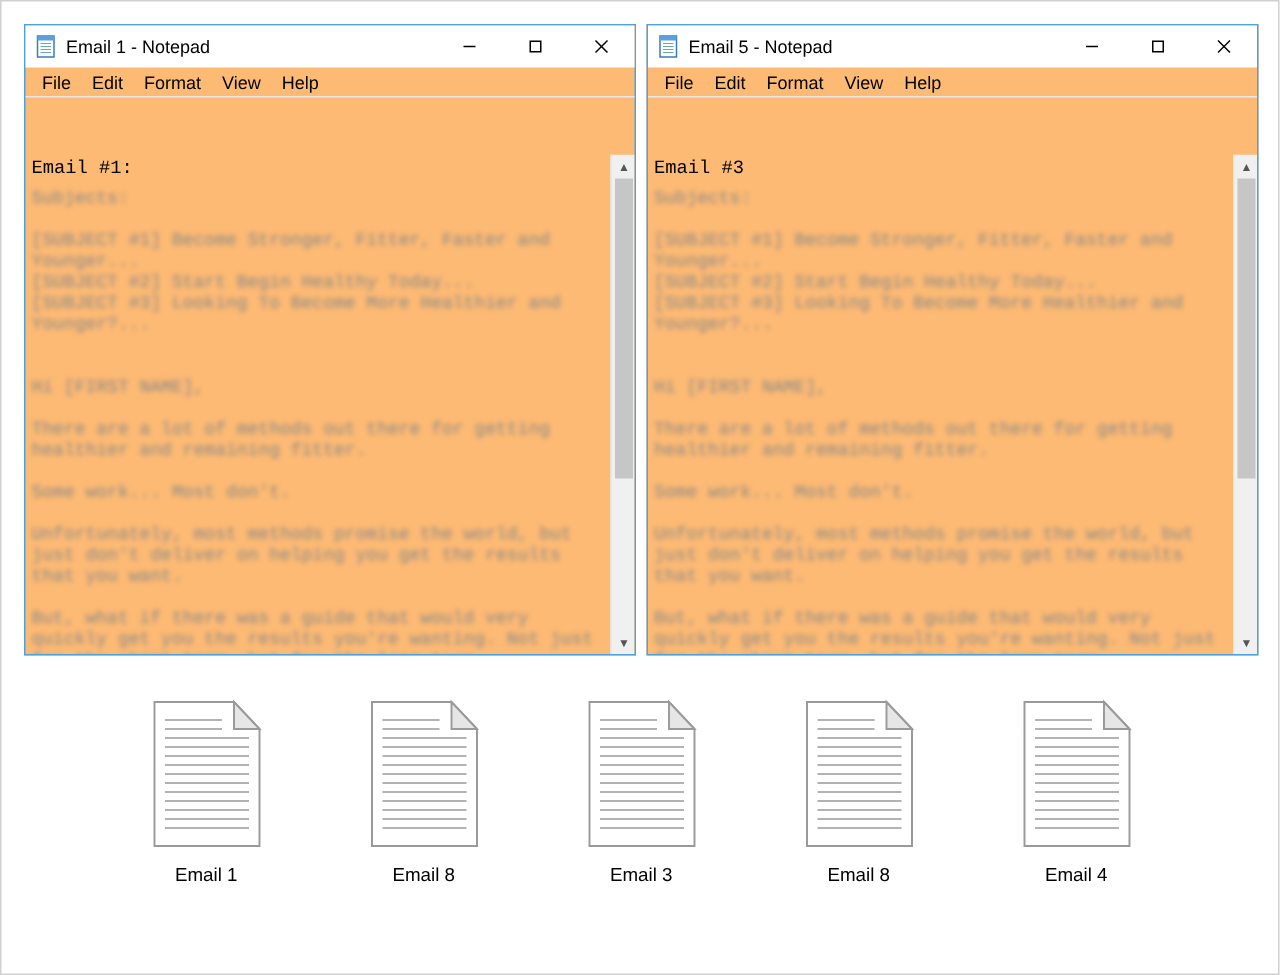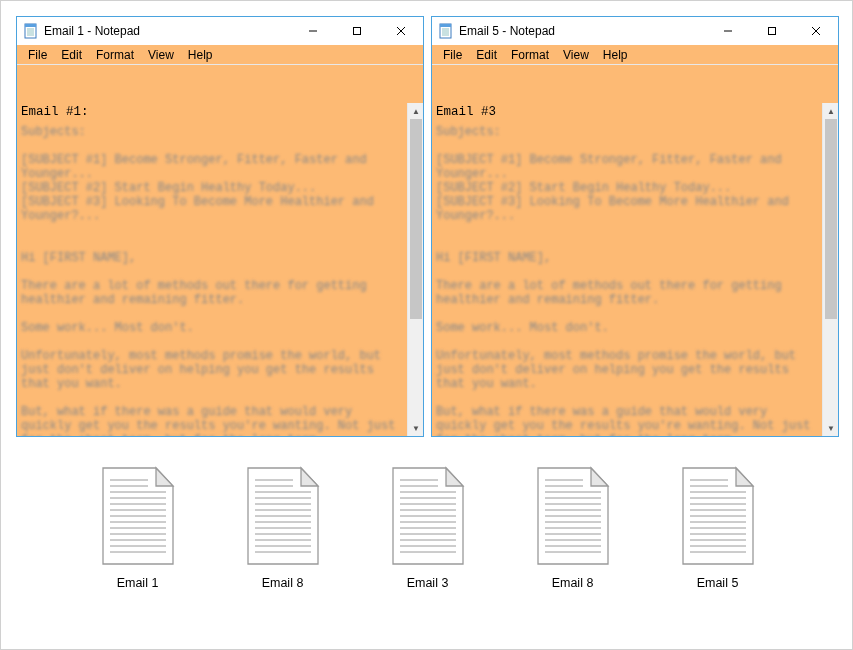--- a/index.html
+++ b/index.html
@@ -418,15 +418,15 @@
           <line x1="12" y1="50" x2="68" y2="50"></line>
             <line x1="12" y1="56" x2="68" y2="56"></line>
           <line x1="12" y1="62" x2="68" y2="62"></line>
             <line x1="12" y1="68" x2="68" y2="68"></line>
           <line x1="12" y1="74" x2="68" y2="74"></line>
             <line x1="12" y1="80" x2="68" y2="80"></line>
           <line x1="12" y1="86" x2="68" y2="86"></line>
         </g>
       </svg>
     </div>
-    <div class="file-label">Email 5</div>
+    <div class="file-label">Email 4</div>
   </div>
 </div>
 
 </body></html>

